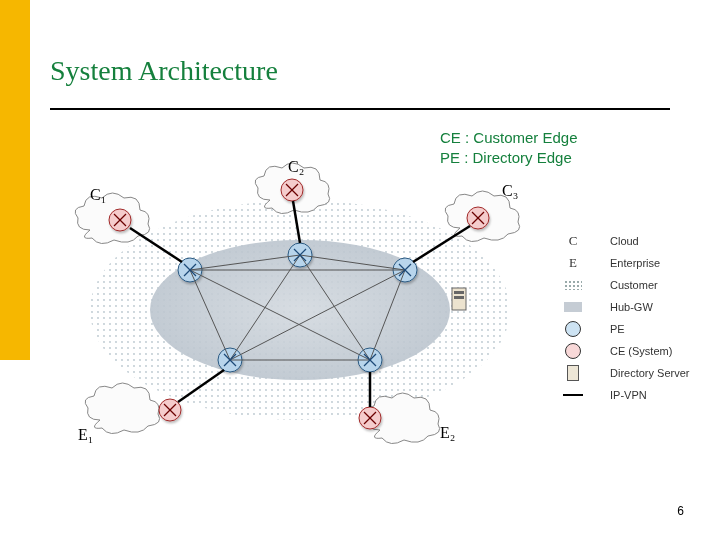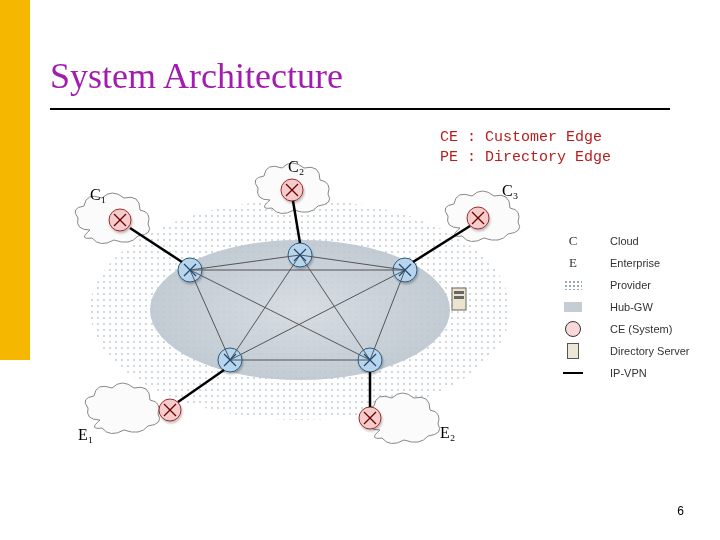--- a/index.html
+++ b/index.html
@@ -1,20 +1,20 @@
 <!DOCTYPE html>
 <html><head>
 <meta charset="utf-8">
 <style>
   html,body{margin:0;padding:0;width:720px;height:540px;background:#fff;font-family:"Times New Roman",Times,serif;overflow:hidden}
   .slide{position:relative;width:720px;height:540px}
   .accent-bar{position:absolute;left:0;top:0;width:30px;height:360px;background:#f6b700}
-  .title{position:absolute;left:50px;top:55px;font-size:36px;color:#a21caf;letter-spacing:0}
+  .title{position:absolute;left:50px;top:55px;font-size:28px;color:#15803d;letter-spacing:0}
   .title-rule{position:absolute;left:50px;top:108px;width:620px;height:0;border-top:2px solid #000}
-  .legend-top{position:absolute;left:440px;top:128px;font-family:Liberation Mono, monospace;font-size:15px;line-height:20px;color:#b91c1c}
+  .legend-top{position:absolute;left:440px;top:128px;font-family:Liberation Sans, sans-serif;font-size:15px;line-height:20px;color:#15803d}
   .pagenum{position:absolute;right:36px;bottom:22px;font-family:Arial,Helvetica,sans-serif;font-size:12px;color:#000}
   .canvas{position:absolute;left:60px;top:160px;width:480px;height:300px}
   .canvas svg{width:480px;height:300px}
   .legend-right{position:absolute;left:560px;top:230px;width:150px;font-family:Arial,Helvetica,sans-serif;font-size:11px;color:#333}
   .lr-row{display:flex;align-items:center;height:22px}
   .lr-icon{width:26px;display:flex;justify-content:center;align-items:center}
   .lr-text{margin-left:24px}
   .router{width:14px;height:14px;border-radius:50%;border:1px solid #333;background:#cde3f3;position:relative}
   .ce-router{background:#f8d8d8}
   .swatch-dotted{width:18px;height:10px;background:radial-gradient(circle,#9aa 1px,transparent 1px);background-size:4px 4px}
@@ -179,27 +179,33 @@
     <div class="lr-row">
         <span class="lr-icon">
           <span style="font-family:Times New Roman;font-size:13px">E</span>
         </span>
         <span class="lr-text">Enterprise</span>
       </div>
     <div class="lr-row">
         <span class="lr-icon">
           <span class="swatch-dotted"></span>
         </span>
-        <span class="lr-text">Provider</span>
+        <span class="lr-text">Customer</span>
       </div>
     <div class="lr-row">
         <span class="lr-icon">
           <span class="swatch-hub"></span>
         </span>
         <span class="lr-text">Hub-GW</span>
+      </div>
+    <div class="lr-row">
+        <span class="lr-icon">
+          <span class="router"></span>
+        </span>
+        <span class="lr-text">PE</span>
       </div>
     <div class="lr-row">
         <span class="lr-icon">
           <span class="router ce-router"></span>
         </span>
         <span class="lr-text">CE (System)</span>
       </div>
     <div class="lr-row">
         <span class="lr-icon">
           <span class="server-ico"></span>

